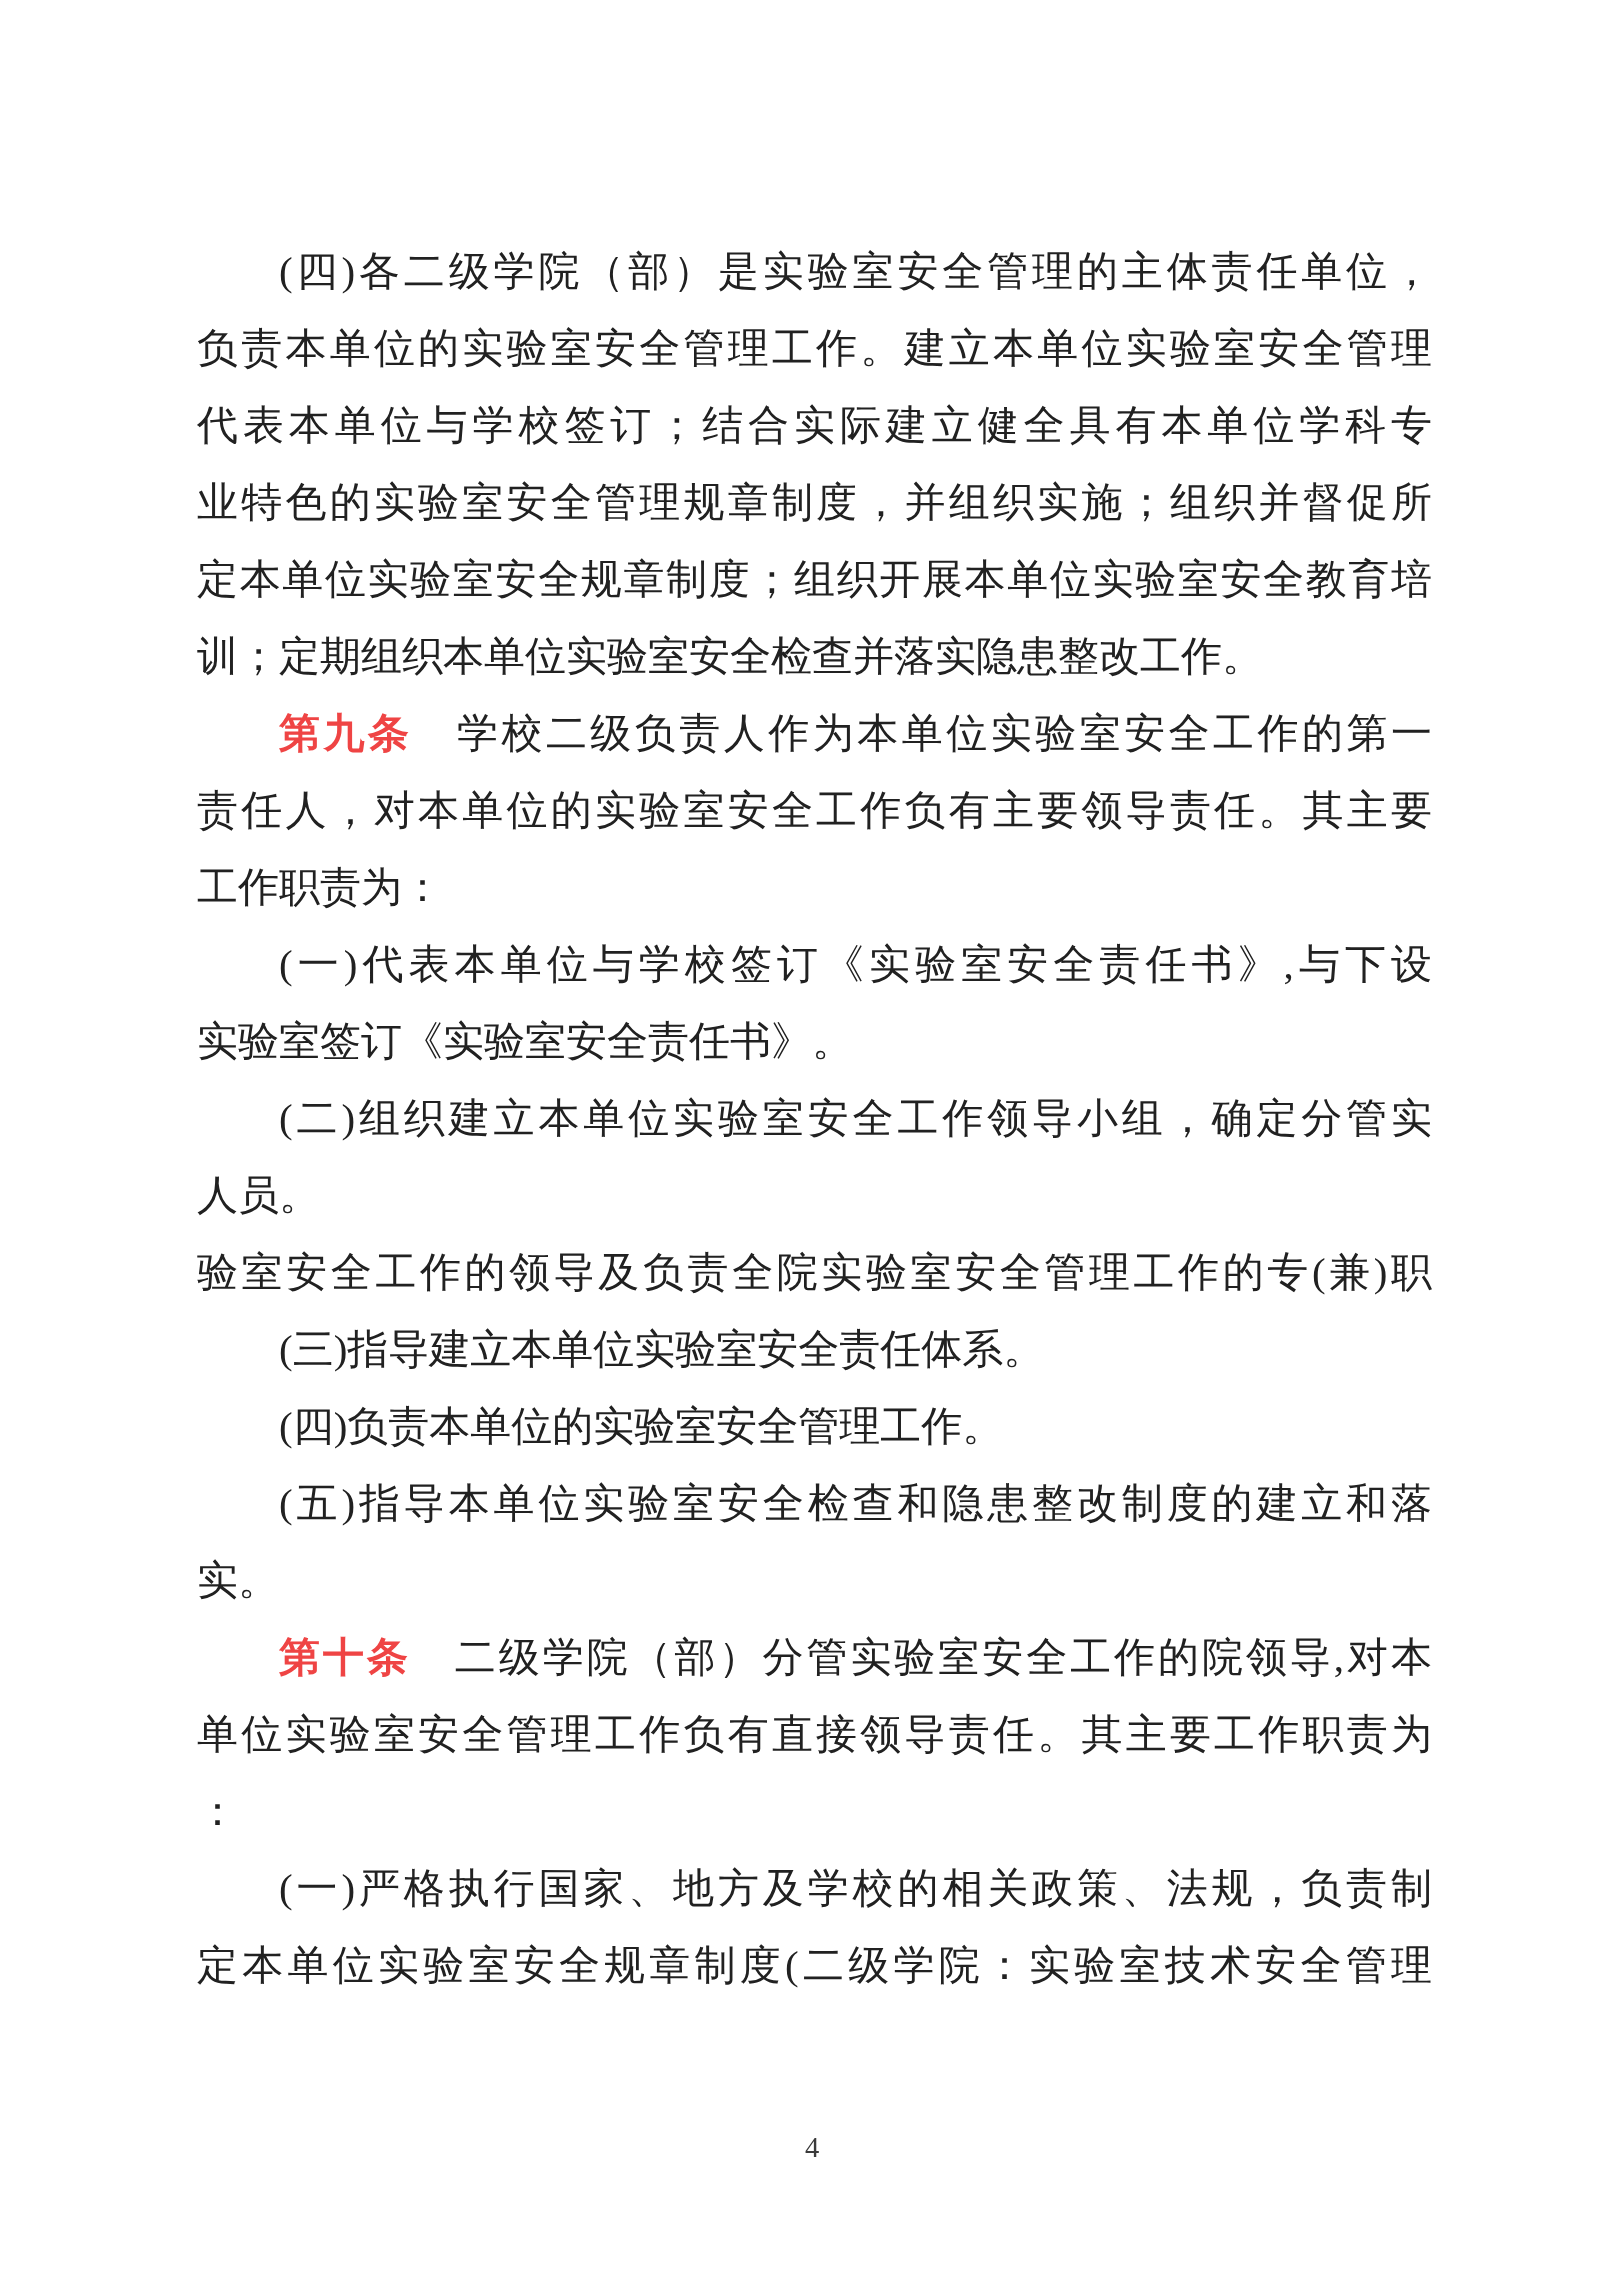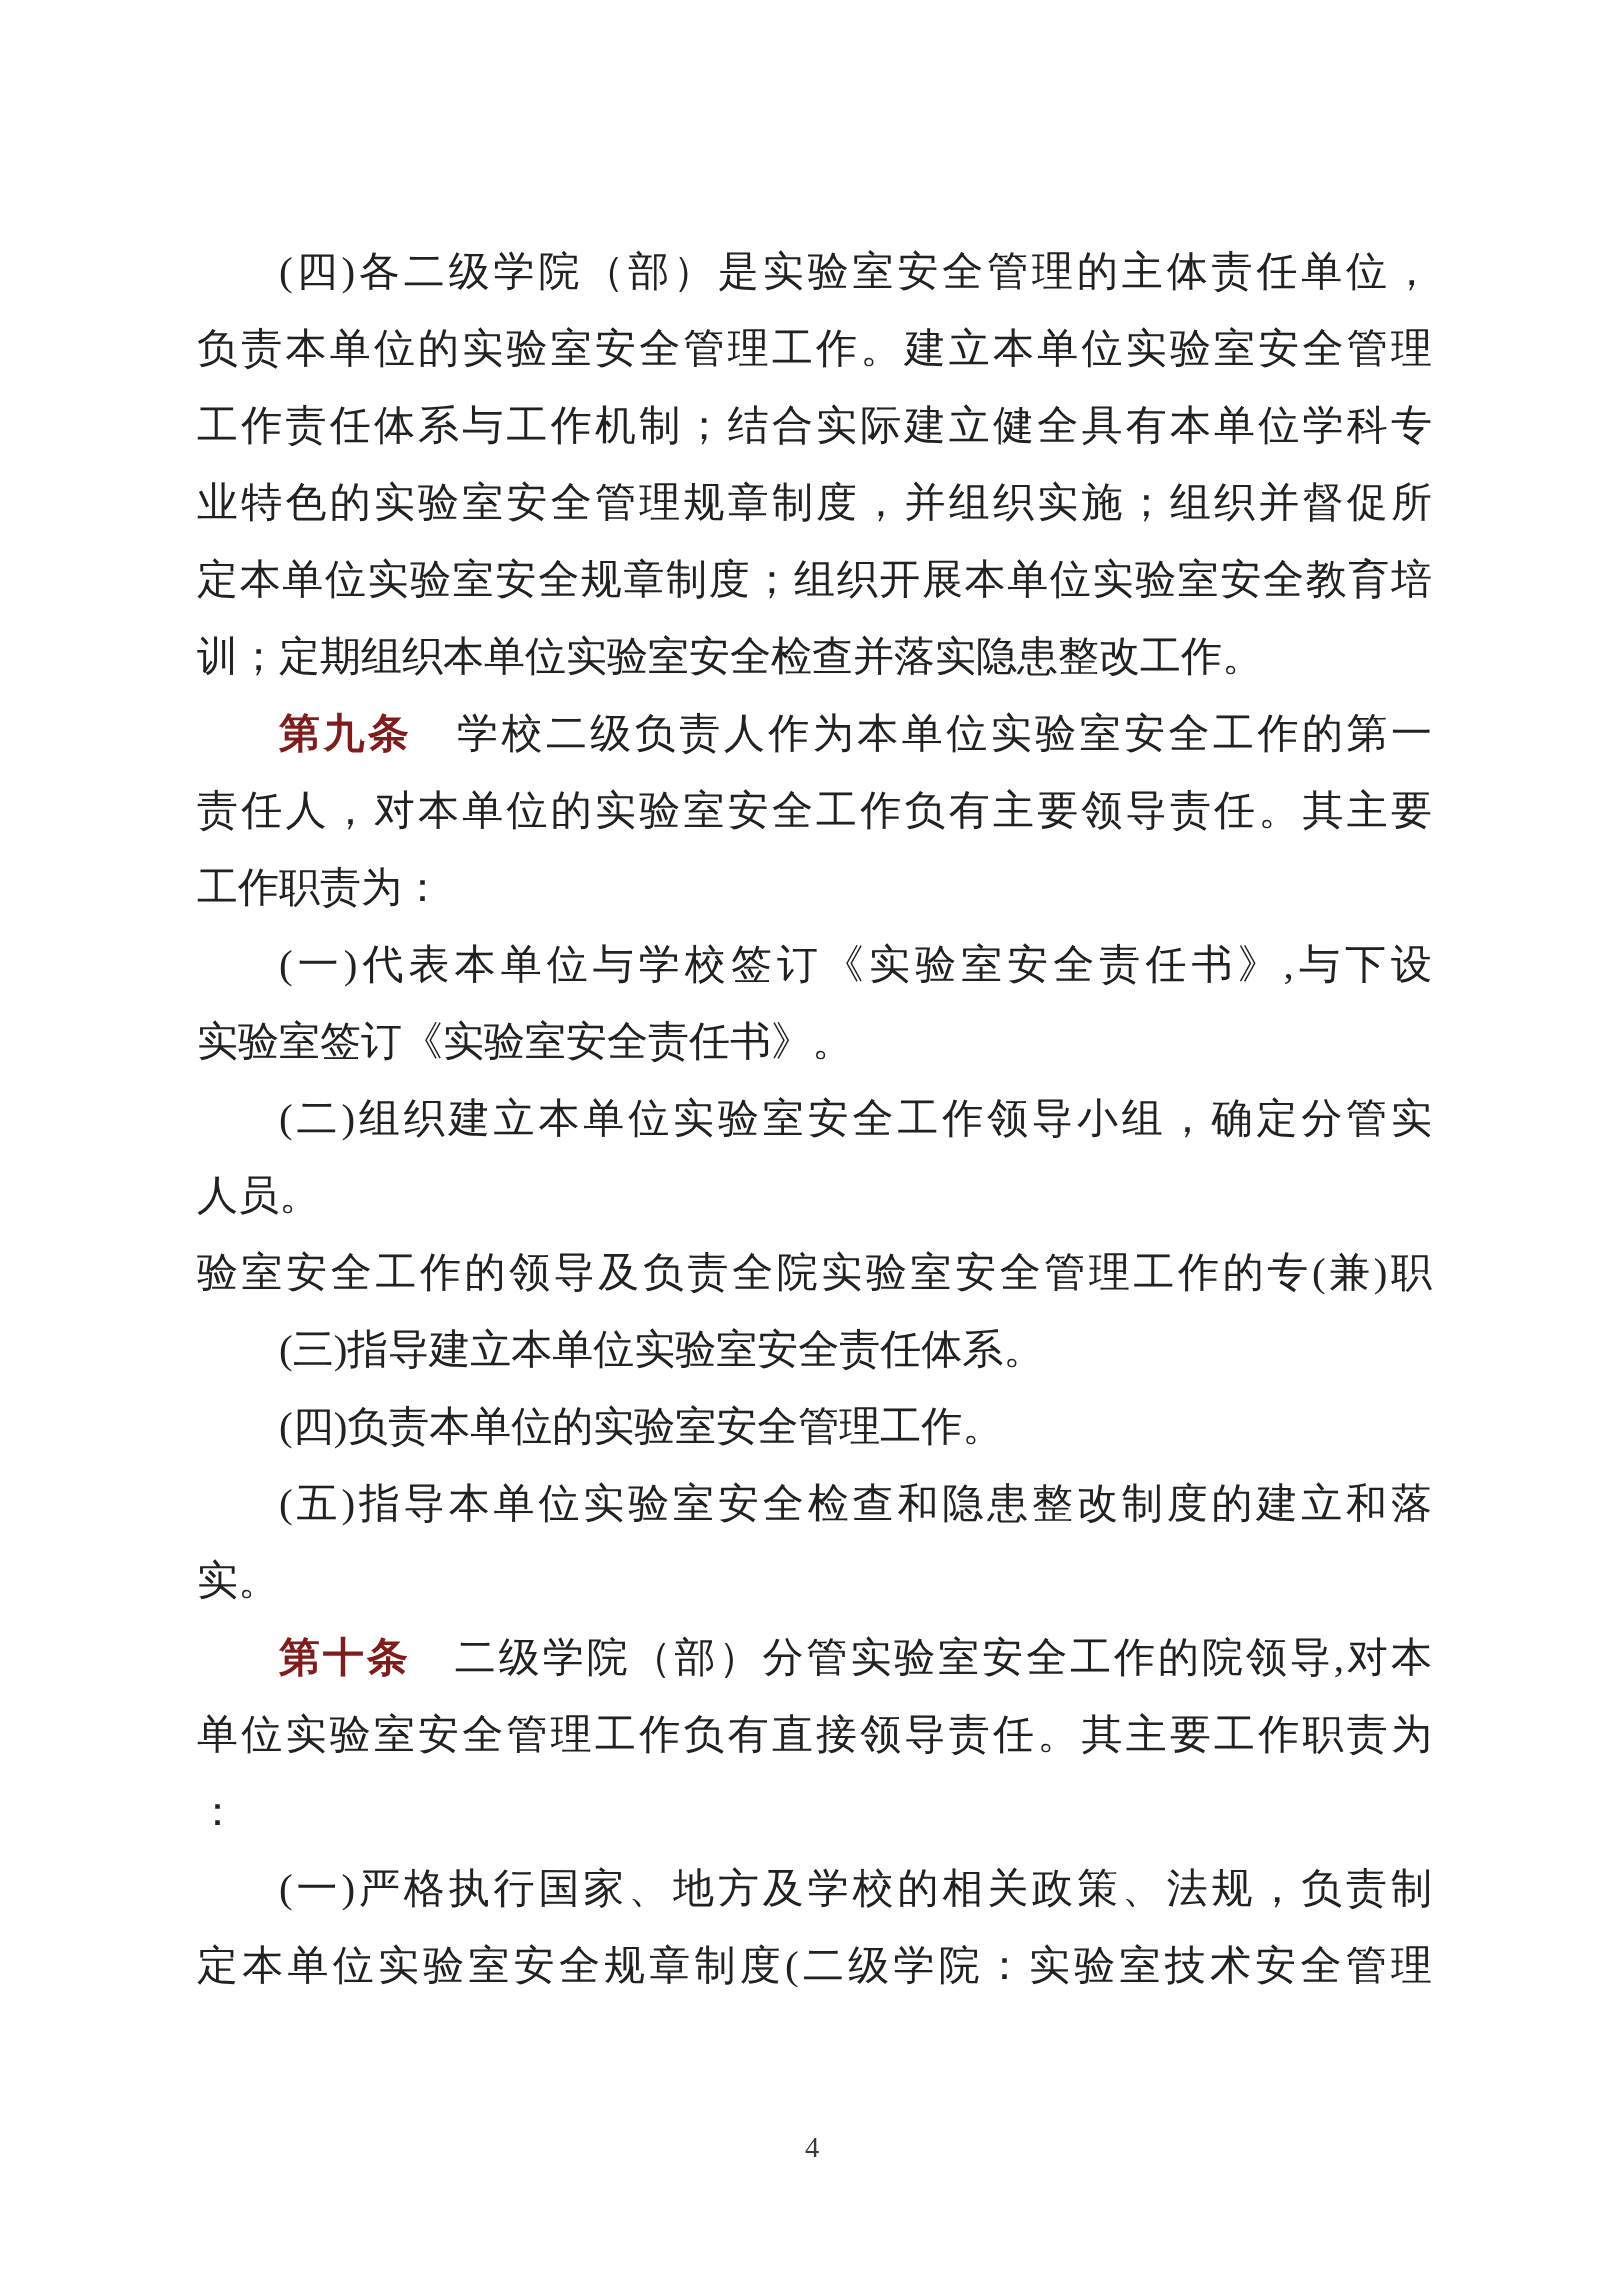--- a/index.html
+++ b/index.html
@@ -24,40 +24,40 @@
     letter-spacing: 0;
   }
   .para { margin: 0; padding: 0; }
   .line {
     text-align: justify;
     text-align-last: justify;
     min-height: 77px;
   }
   .line.last { text-align-last: left; }
   .line.indent { text-indent: 82px; }
-  .clause-num { font-weight: bold; color: #7f1d1d; }
+  .clause-num { font-weight: bold; color: #ef4444; }
   .page-number {
     position: absolute;
     left: 0; top: 2134px;
     width: 100%;
     text-align: center;
     font-size: 28.5px;
     line-height: 28.5px;
     color: #3a3a3a;
   }
 </style>
 </head>
 <body>
 
 <div class="page">
   <main class="text-block" id="text-block">
       <div class="para">
         <div class="line indent">(四)各二级学院（部）是实验室安全管理的主体责任单位，</div>
         <div class="line">负责本单位的实验室安全管理工作。建立本单位实验室安全管理</div>
-        <div class="line">工作责任体系与工作机制；结合实际建立健全具有本单位学科专</div>
+        <div class="line">代表本单位与学校签订；结合实际建立健全具有本单位学科专</div>
         <div class="line">业特色的实验室安全管理规章制度，并组织实施；组织并督促所</div>
         <div class="line">定本单位实验室安全规章制度；组织开展本单位实验室安全教育培</div>
         <div class="line last">训；定期组织本单位实验室安全检查并落实隐患整改工作。</div>
       </div>
       <div class="para">
         <div class="line indent"><span class="clause-num">第九条</span>　学校二级负责人作为本单位实验室安全工作的第一</div>
         <div class="line">责任人，对本单位的实验室安全工作负有主要领导责任。其主要</div>
         <div class="line last">工作职责为：</div>
       </div>
       <div class="para">

